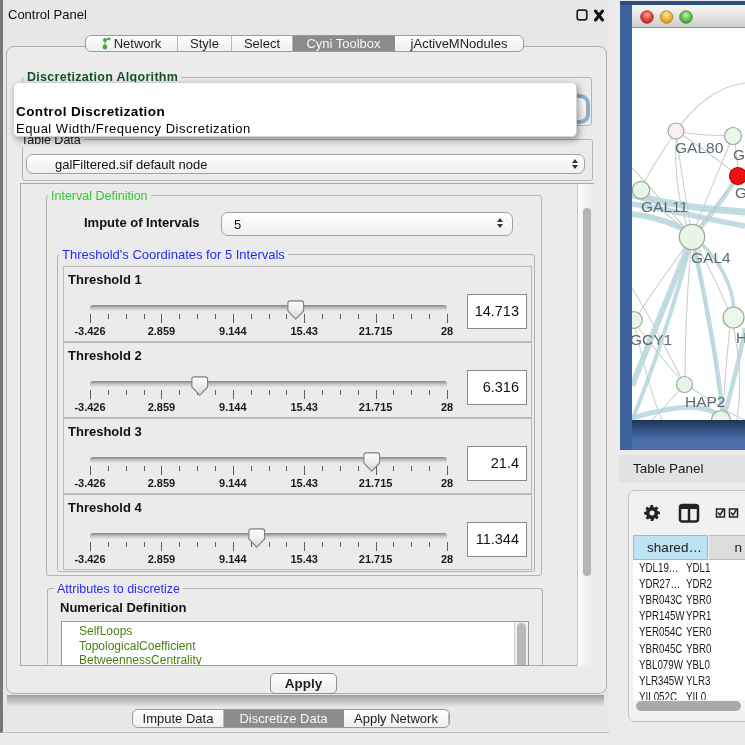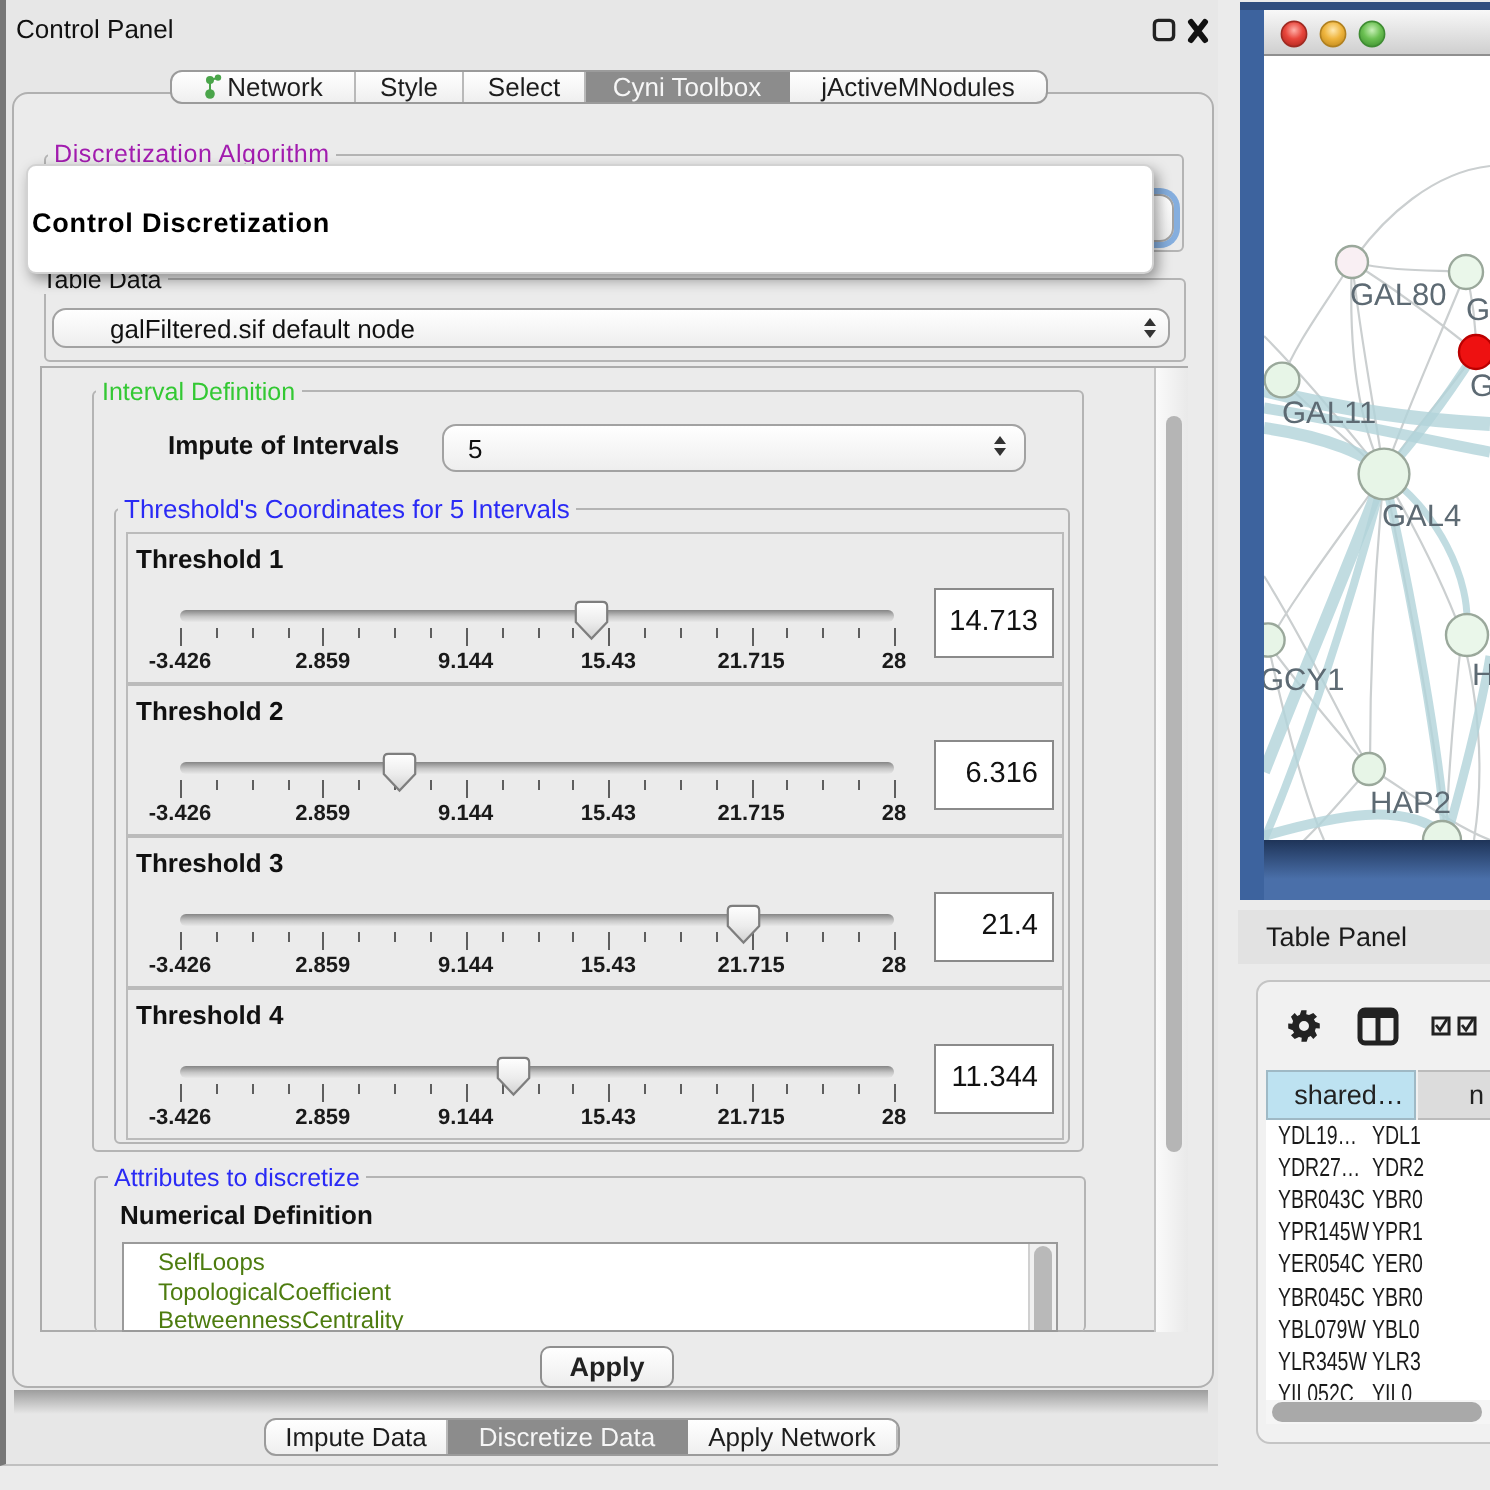--- a/index.html
+++ b/index.html
@@ -67,36 +67,37 @@
         <path d="M3 3 L3 10 M3.5 3 L7 1.8" stroke="#4aa54a" stroke-width="1"></path>
       </svg>Network</div>
 <div class="tab" style="width:54px">Style</div>
 <div class="tab" style="width:61px">Select</div>
 <div class="tab sel" style="width:102px">Cyni Toolbox</div>
 <div class="tab" style="width:128px">jActiveMNodules</div>
 </div>
 
 
 <div class="group" style="left:22px;top:77px;width:570px;height:49px"></div>
-<div class="glabel" style="left:24px;top:70px;font-weight:normal;color:#a21caf;letter-spacing:.3px">Discretization Algorithm</div>
+<div class="glabel" style="left:24px;top:70px;font-weight:bold;color:#14532d;letter-spacing:.3px">Discretization Algorithm</div>
 
 <div class="combo" style="left:30px;top:97px;width:557px;height:24px;box-shadow:0 0 0 3px #85aede"></div>
 
 
 <div class="group" style="left:22px;top:139px;width:571px;height:42px"></div>
 <div class="glabel" style="left:18px;top:133px;color:#111">Table Data</div>
 <div class="combo" style="left:26px;top:154px;width:559px;height:20px;line-height:19px;padding-left:28px">galFiltered.sif default node</div>
 <div class="arrows" style="left:572px;top:159px">
     <div class="arr-u"></div>
     <div class="arr-d"></div>
   </div>
 
 
 <div id="popup">
 <div class="abs" style="left:2px;top:21px;font-size:13.5px;letter-spacing:.4px;font-weight:bold;color:#000">Control Discretization</div>
+<div class="abs" style="left:2px;top:37.5px;font-size:13px;letter-spacing:.5px;color:#000">Equal Width/Frequency Discretization</div>
 </div>
 
 
 <div id="scrollpane"></div>
 
 <div class="abs" style="left:577px;top:184px;width:17px;height:482px;background:linear-gradient(to right,#fafafa,#e9e9e9);border-left:1px solid #c6c6c6"></div>
 <div class="abs" style="left:582.5px;top:208px;width:8px;height:368px;background:#b5b5b5;border-radius:4px"></div>
 
 
 <div class="group" style="left:46px;top:195px;width:496px;height:381px"></div>

